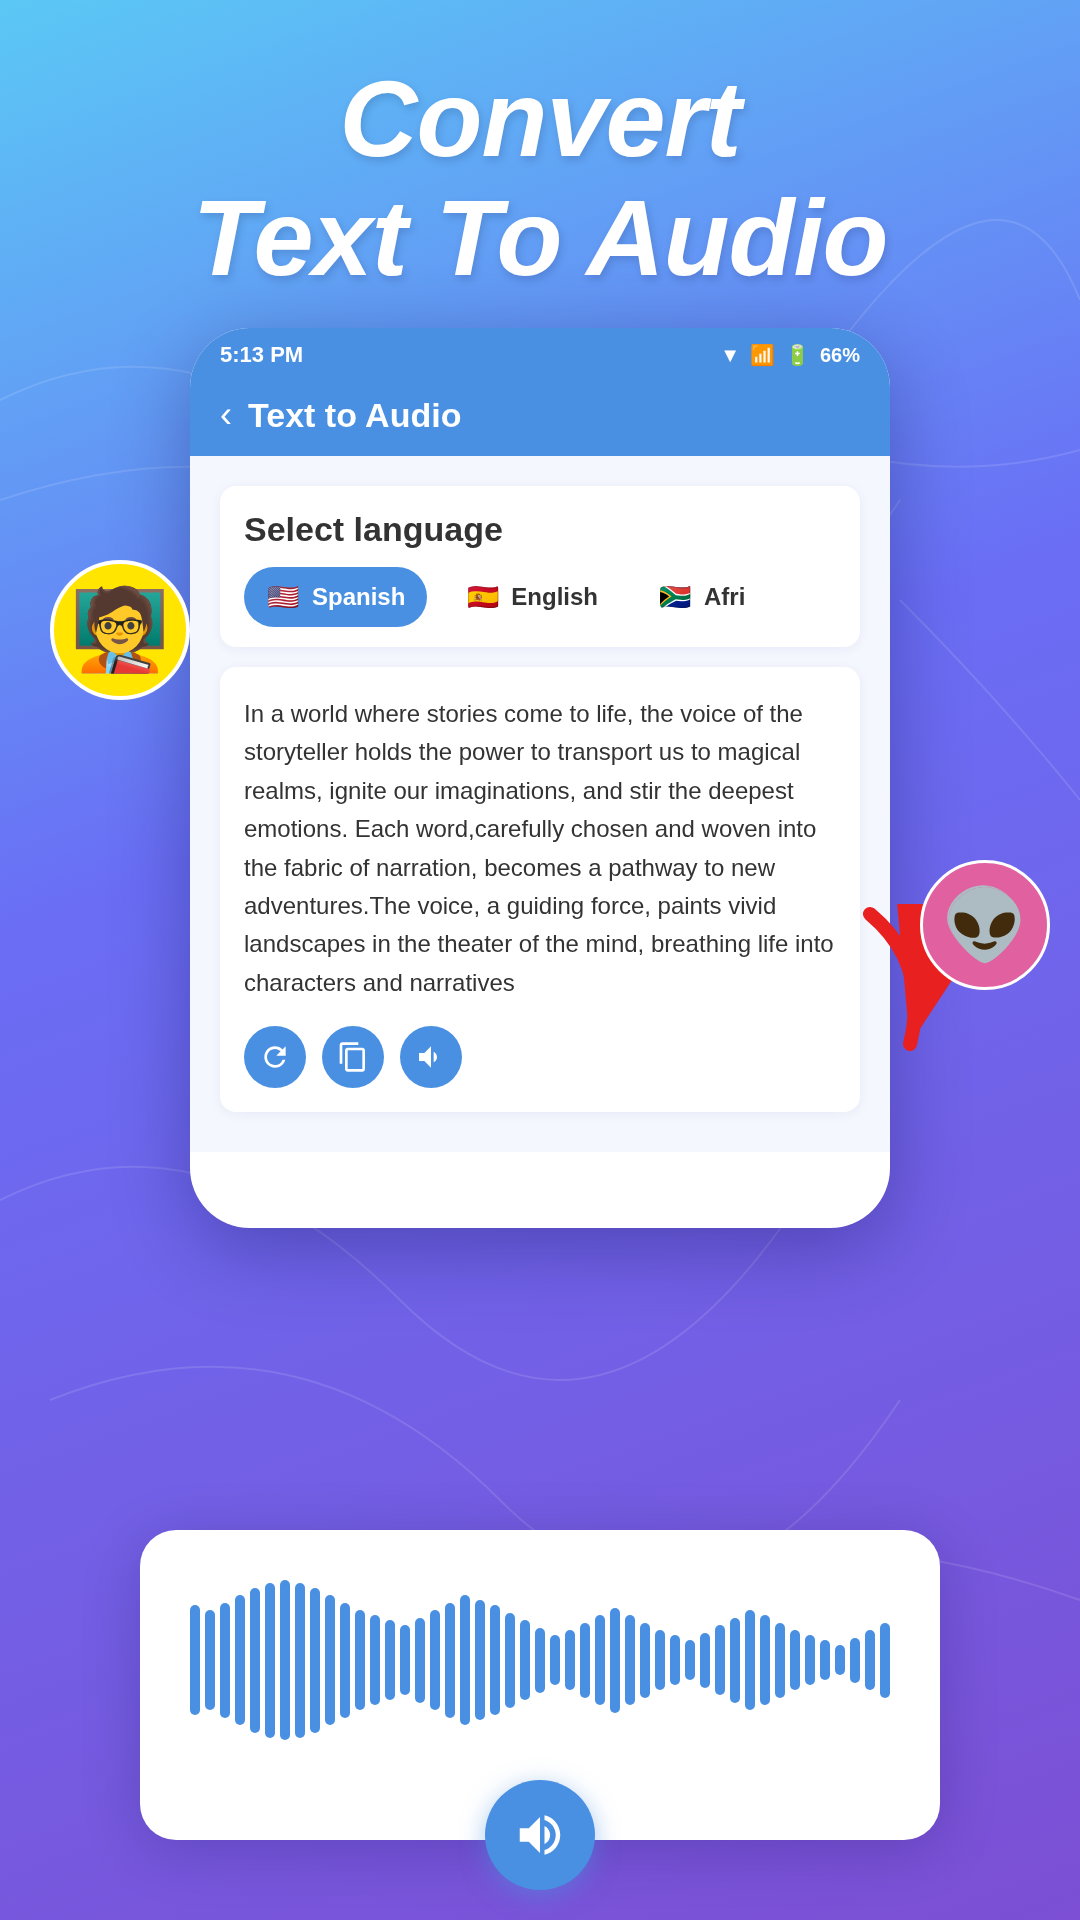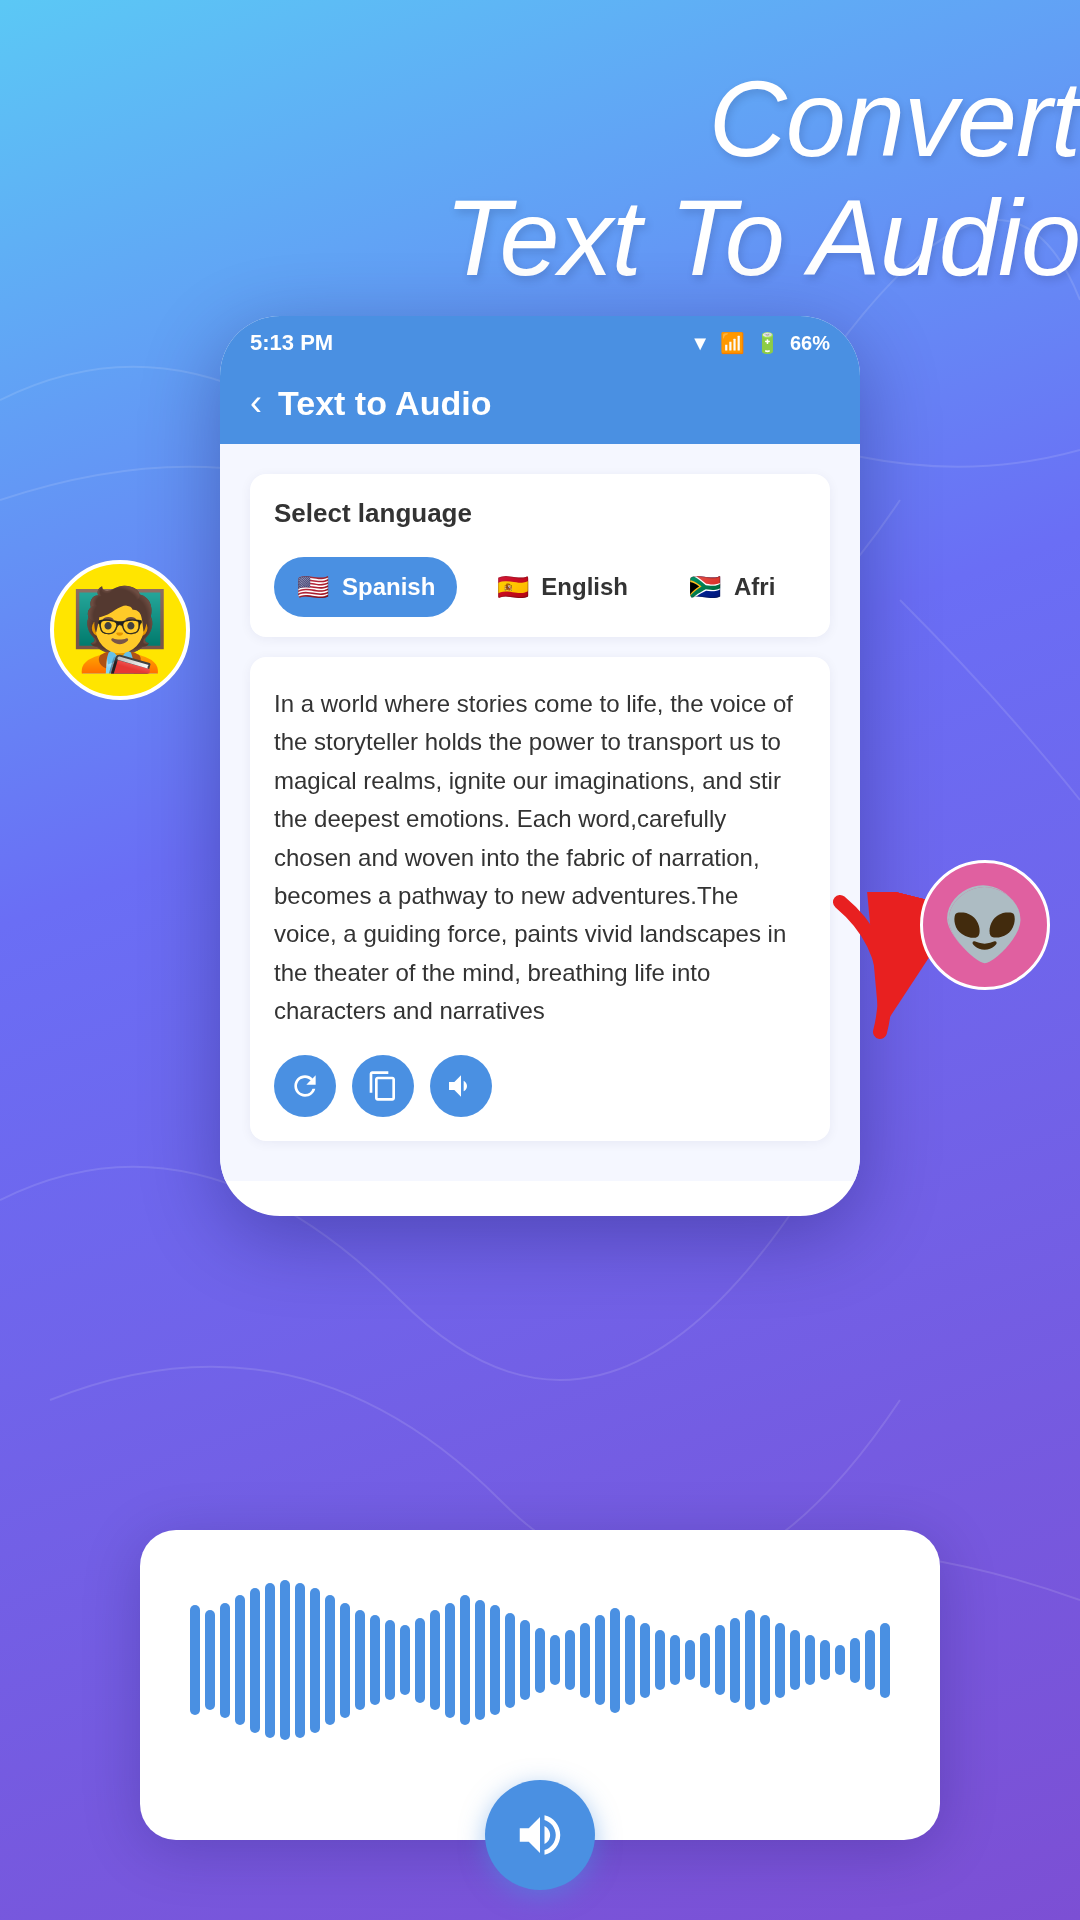--- a/index.html
+++ b/index.html
@@ -26,35 +26,34 @@
     
     .hero-title {
       position: relative;
       z-index: 2;
       text-align: center;
       padding-top: 60px;
       color: #fff;
     }
     .hero-title h1 {
       font-size: 108px;
-      font-weight: 400;
+      font-weight: 700;
       font-style: italic;
       line-height: 1.1;
       text-shadow: 2px 4px 8px rgba(0,0,50,0.15);
       letter-spacing: -1px;
-      text-align: right;
     }
 
     
     .phone-wrapper {
       position: absolute;
-      top: 316px;
+      top: 328px;
       left: 50%;
       transform: translateX(-50%);
-      width: 640px;
+      width: 700px;
       z-index: 3;
     }
 
     .phone-mockup {
       background: #fff;
       border-radius: 60px;
       box-shadow: 0 20px 80px rgba(0,0,60,0.3);
       overflow: hidden;
       width: 100%;
       min-height: 900px;
@@ -108,24 +107,24 @@
 
     
     .language-section {
       background: #fff;
       border-radius: 16px;
       padding: 24px 24px 20px;
       margin-bottom: 20px;
       box-shadow: 0 2px 12px rgba(0,0,80,0.06);
     }
     .language-label {
-      font-size: 26px;
+      font-size: 34px;
       font-weight: 600;
       color: #333;
-      margin-bottom: 28px;
+      margin-bottom: 18px;
     }
     .language-pills {
       display: flex;
       gap: 16px;
       overflow: hidden;
     }
     .lang-pill {
       display: flex;
       align-items: center;
       gap: 10px;

